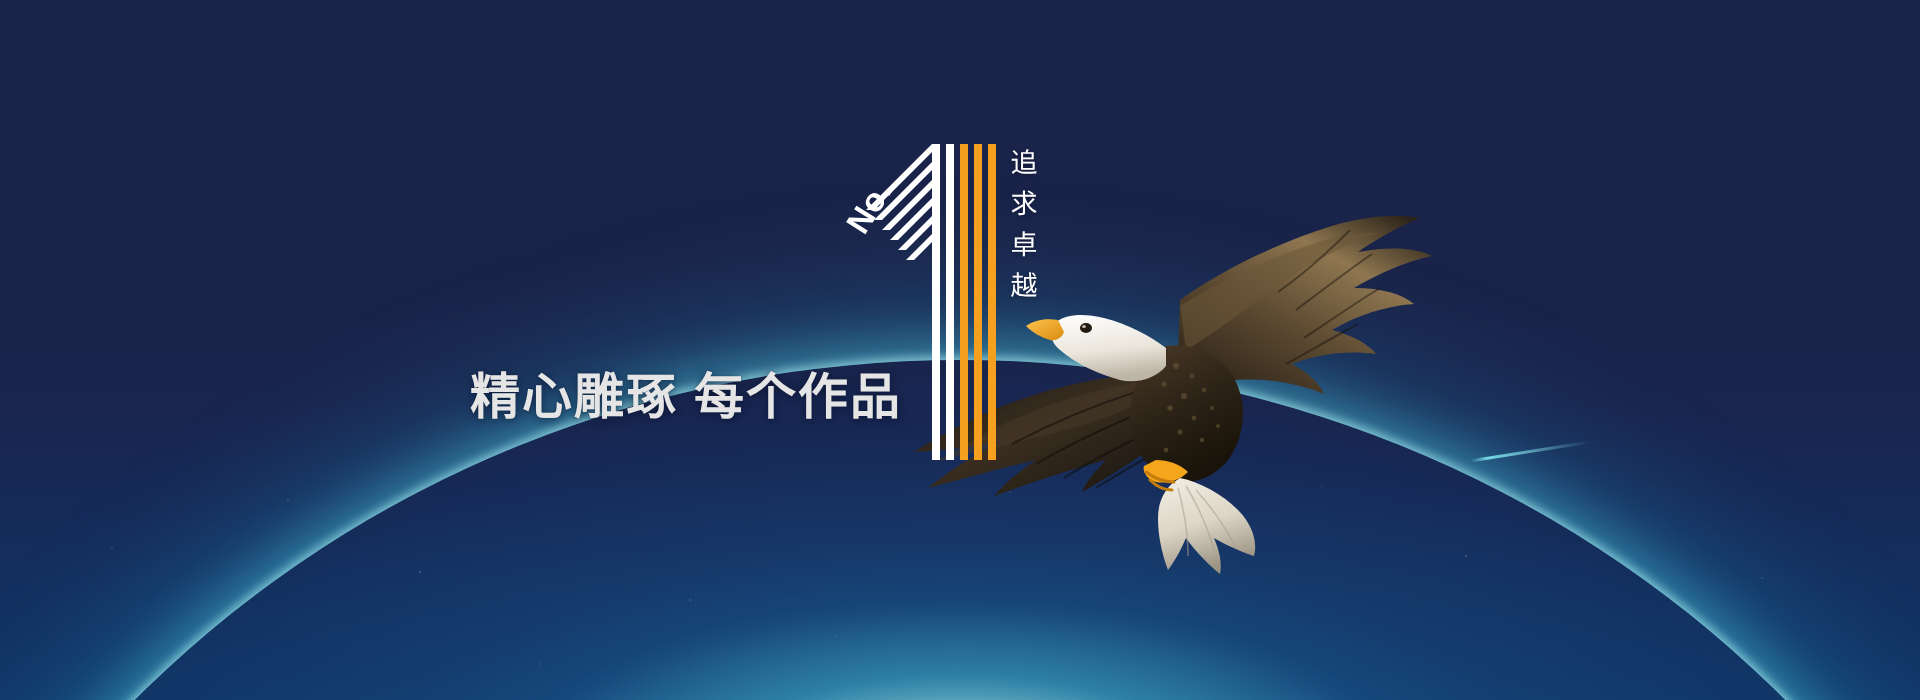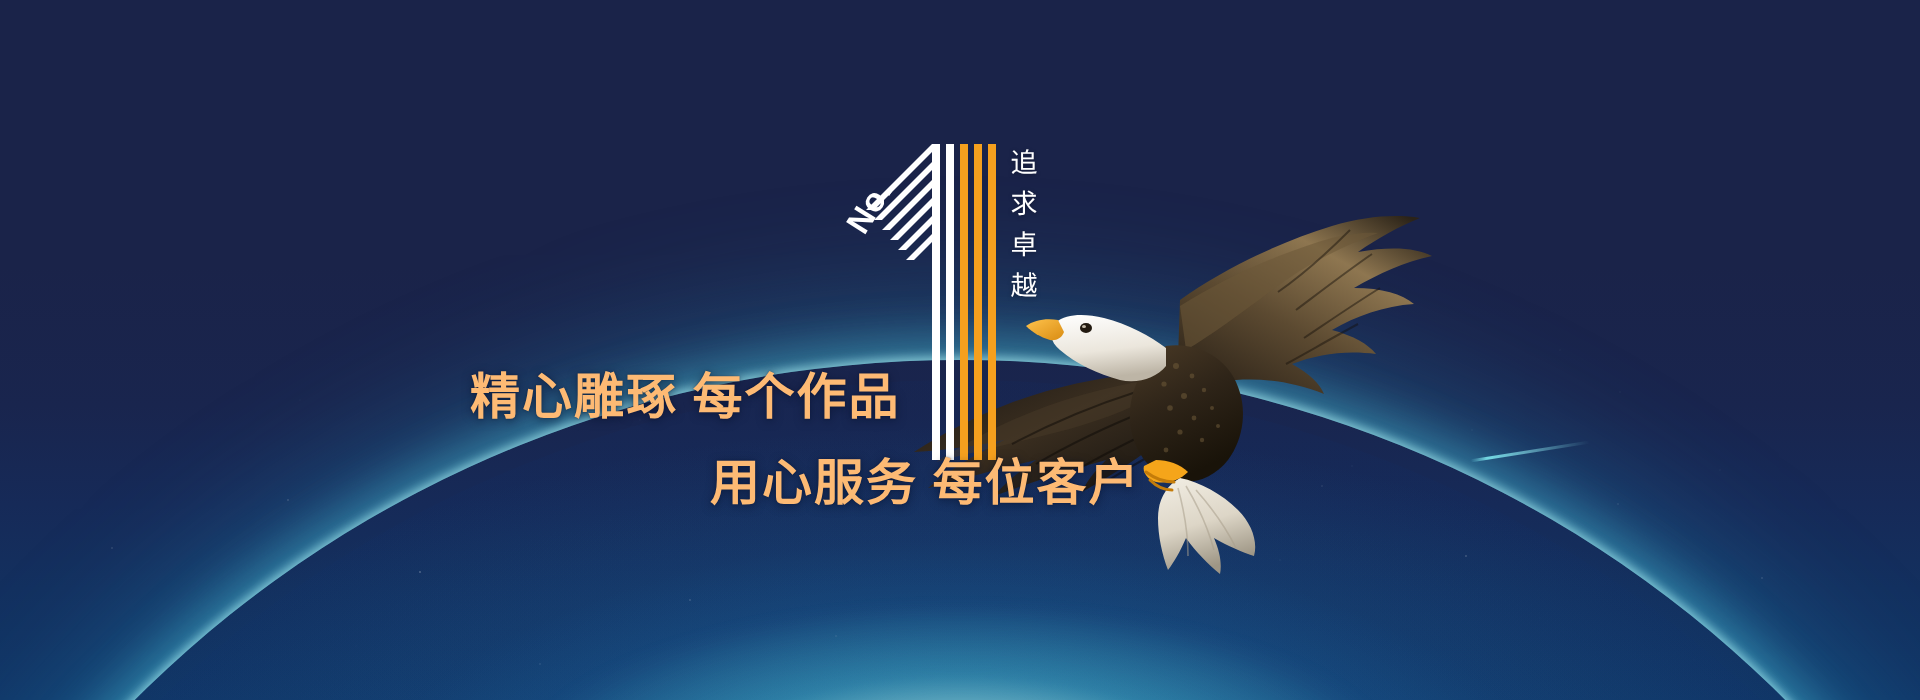--- a/index.html
+++ b/index.html
@@ -216,29 +216,28 @@
   }
 
   
   .headline {
     position: absolute;
     left: 0;
     top: 372px;
     width: 1160px;
   }
   .headline .line {
-    color: #fdba74;
+    color: #e5e5e5;
     font-size: 50px;
     font-weight: 700;
     line-height: 1;
     letter-spacing: 2px;
     white-space: nowrap;
     text-shadow: 0 2px 10px rgba(6,14,40,0.55),
                  0 0 2px rgba(10,20,50,0.45);
-    font-family: Liberation Serif, serif;
   }
   .headline .line-1 { margin-left: 470px; }
   .headline .line-2 { margin-left: 710px; margin-top: 36px; }
 </style>
 </head>
 <body>
 
 <div class="banner">
 
   <div class="bg-base"></div>
@@ -384,16 +383,15 @@
 
   <div class="slogan-vertical">
     <span class="ch">追</span>
     <span class="ch">求</span>
     <span class="ch">卓</span>
     <span class="ch">越</span>
   </div>
 
   <div class="headline">
     <div class="line line-1">精心雕琢 每个作品</div>
-    <div class="line line-2">用心服务 每位客户</div>
   </div>
 
 </div>
 
 </body></html>

